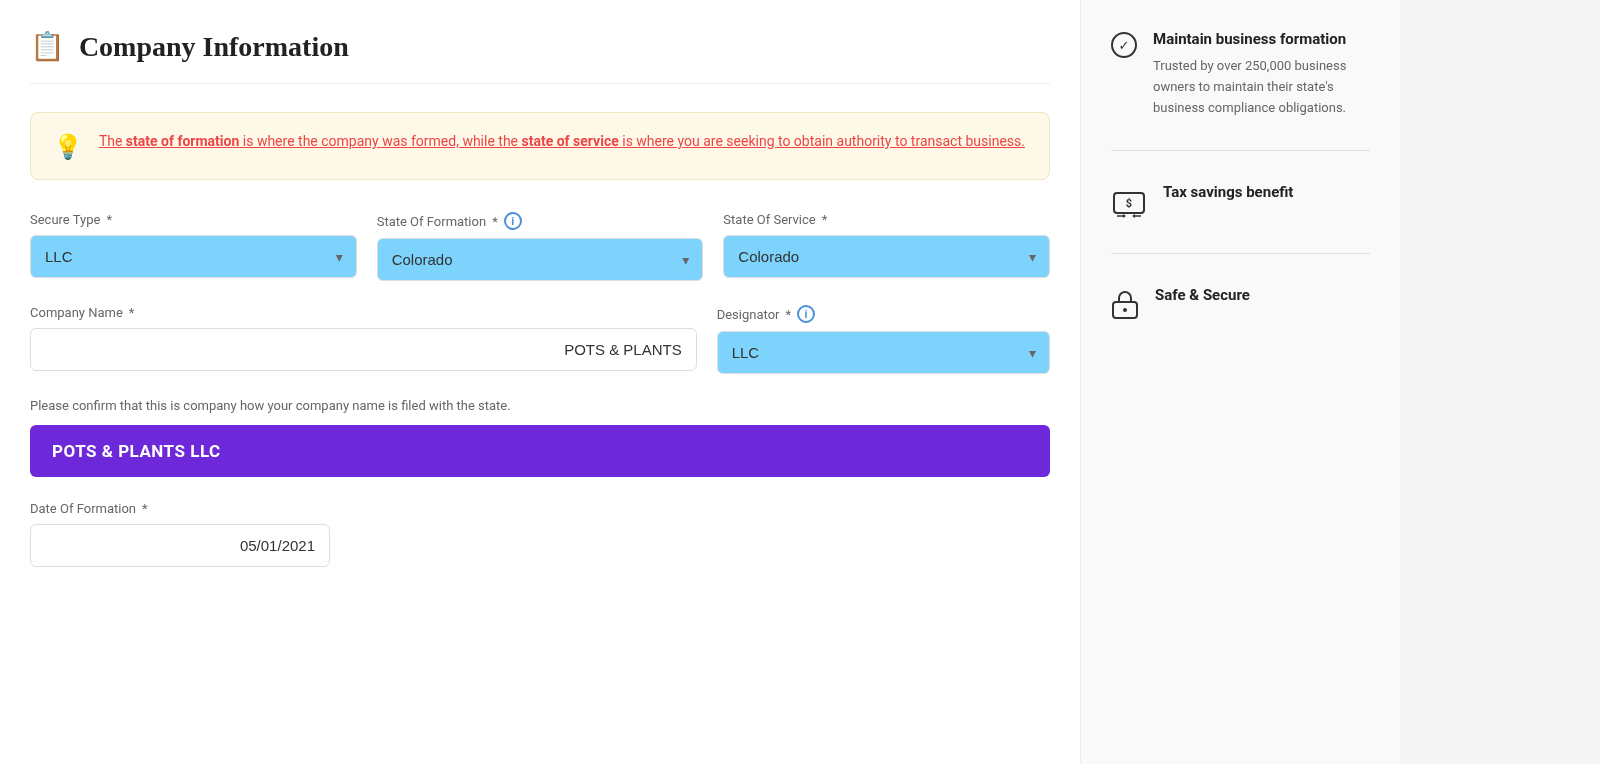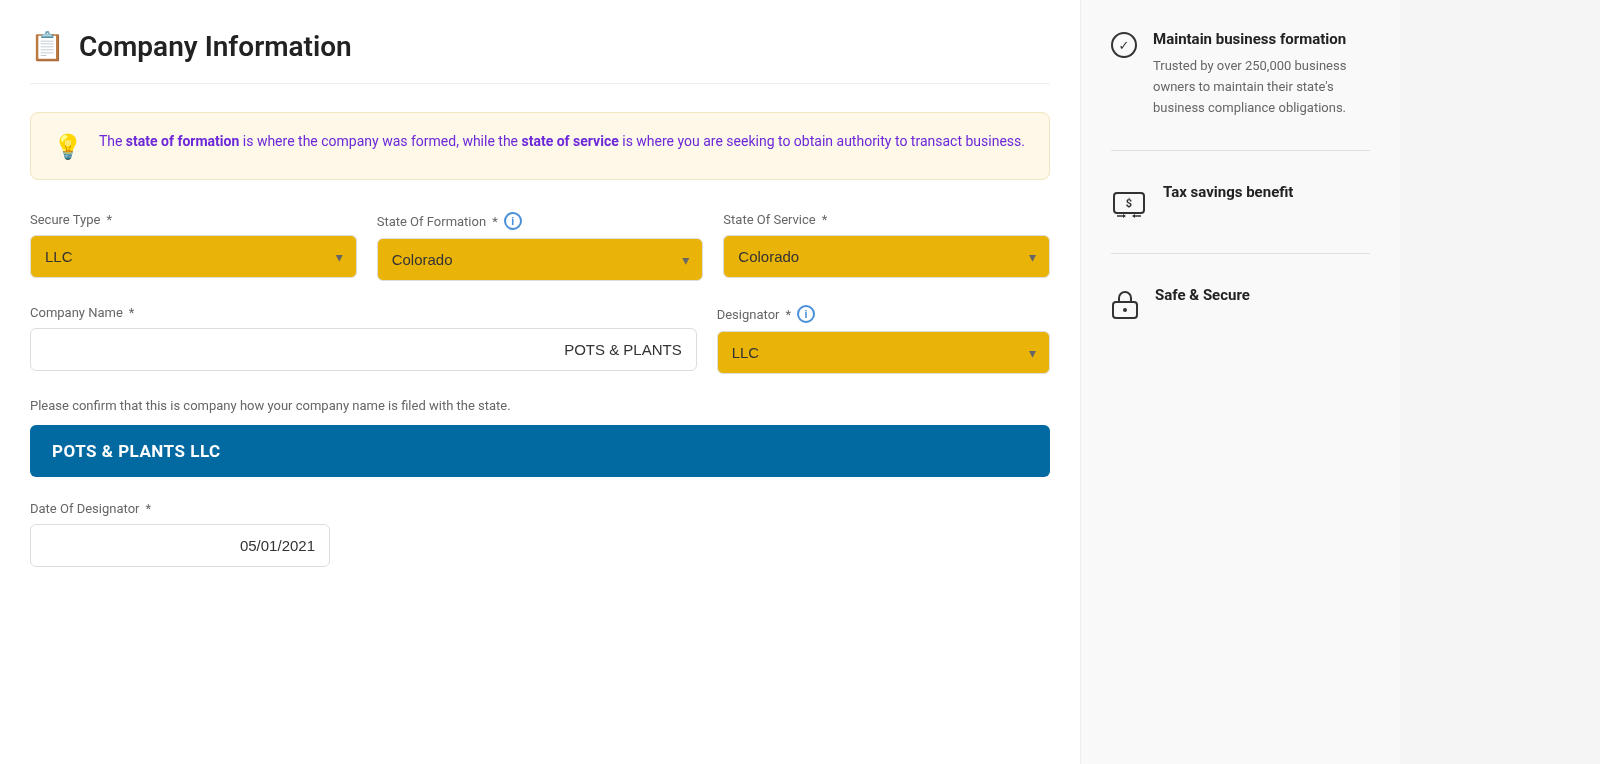--- a/index.html
+++ b/index.html
@@ -25,41 +25,43 @@
       border-bottom: 1px solid #eee;
     }
     .header-icon {
       font-size: 28px;
       color: #555;
     }
     .page-title {
       font-size: 28px;
       font-weight: 600;
       color: #222;
+      font-family: Liberation Serif, serif;
     }
     .info-banner {
       background: #fdf8e7;
       border: 1px solid #f0e6c0;
       border-radius: 8px;
       padding: 18px 22px;
       display: flex;
       align-items: flex-start;
       gap: 16px;
       margin-bottom: 32px;
     }
     .info-banner-icon {
       font-size: 24px;
       color: #555;
       margin-top: 2px;
       flex-shrink: 0;
     }
     .info-banner-text {
       font-size: 14px;
       line-height: 1.5;
-      color: #6d28d9;
+      color: #ef4444;
+      text-decoration: underline;
     }
     .info-banner-text strong {
       font-weight: 700;
     }
     .form-row {
       display: flex;
       gap: 20px;
       margin-bottom: 24px;
     }
     .form-group {
@@ -100,21 +102,21 @@
     .select-wrapper {
       position: relative;
     }
     .form-select {
       width: 100%;
       padding: 12px 40px 12px 14px;
       border: 1px solid #ddd;
       border-radius: 6px;
       font-size: 15px;
       color: #333;
-      background: #eab308;
+      background: #7dd3fc;
       appearance: none;
       cursor: pointer;
       outline: none;
     }
     .select-arrow {
       position: absolute;
       right: 14px;
       top: 50%;
       transform: translateY(-50%);
       pointer-events: none;
@@ -130,21 +132,21 @@
       color: #333;
       outline: none;
       text-align: right;
     }
     .confirm-text {
       font-size: 13px;
       color: #666;
       margin-bottom: 12px;
     }
     .company-name-badge {
-      background: #0369a1;
+      background: #6d28d9;
       color: #fff;
       font-size: 17px;
       font-weight: 700;
       padding: 16px 22px;
       border-radius: 6px;
       margin-bottom: 24px;
       letter-spacing: 0.5px;
     }
     .sidebar {
       width: 320px;
@@ -280,21 +282,21 @@
       </div>
     </div>
   </div>
 
   <p class="confirm-text">Please confirm that this is company how your company name is filed with the state.</p>
   <div class="company-name-badge">POTS &amp; PLANTS LLC</div>
 
   <div class="form-row">
     <div class="form-group date-formation">
       <label class="field-label">
-        <span>Date Of Designator</span>
+        <span>Date Of Formation</span>
           <span class="required-star"> *</span>
       </label>
       <input type="text" class="form-input" value="05/01/2021" style="">
     </div>
   </div>
 </div>
 
 <div class="sidebar">
 
   <div class="sidebar-item">

